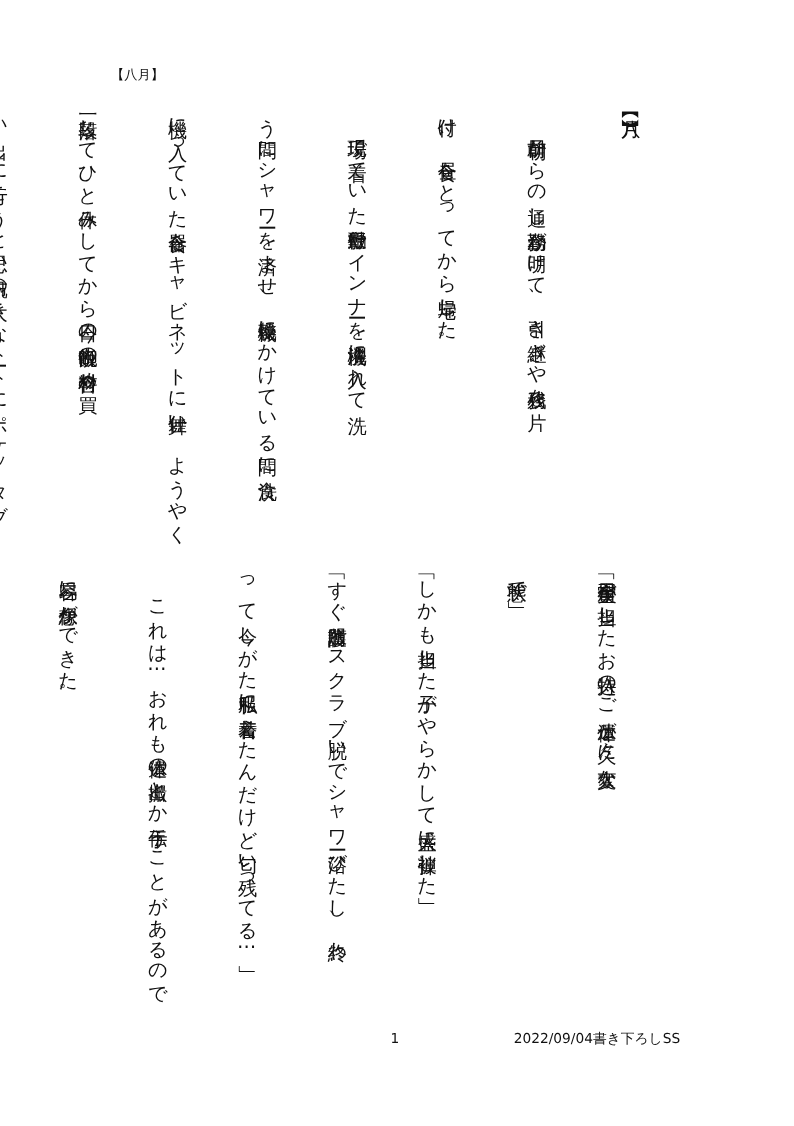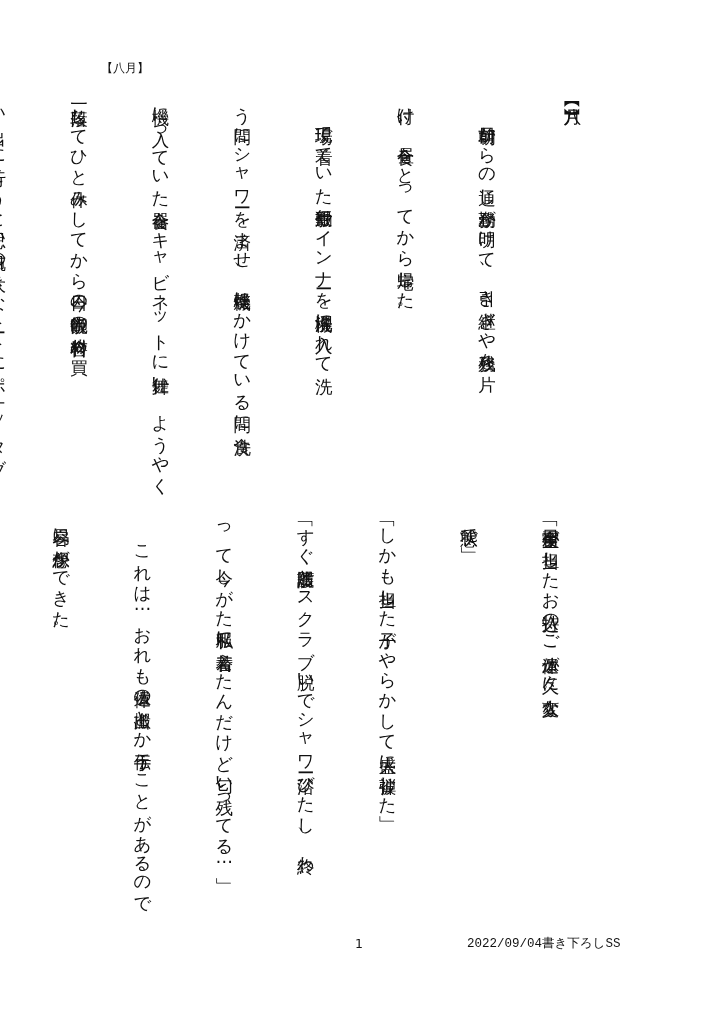--- a/index.html
+++ b/index.html
@@ -7,21 +7,21 @@
            font-family: "DejaVu Sans", "Liberation Sans", sans-serif; color: #111; }
     .header-label { position: absolute; left: 101px; top: 60px; font-size: 12px; line-height: 16px; }
     .block { position: absolute; writing-mode: vertical-rl; text-orientation: upright;
              font-size: 17.5px; line-height: 27.2px; letter-spacing: 0.5px; white-space: pre; }
     .block-top { right: 82px; top: 95px; height: 390px; }
     .block-bottom { right: 104px; top: 515px; height: 410px; }
     .title-line { margin-left: 4px; }
     .line { display: block; }
     .footer { position: absolute; top: 936px; font-size: 12.5px; line-height: 16px; }
     .page-number { left: 355px; }
-    .footer-note { left: 467px; font-family: Liberation Mono, monospace; }
+    .footer-note { left: 467px; }
   </style>
 </head>
 <body>
 
 <div class="header-label">【八月】</div>
 
 <div class="block block-top">
   <span class="line title-line">【八月】</span>
   <span class="line">　前日朝からの通し勤務が明けて、引き継ぎや残務を片</span>
   <span class="line">付け、昼食をとってから帰宅した。</span>

